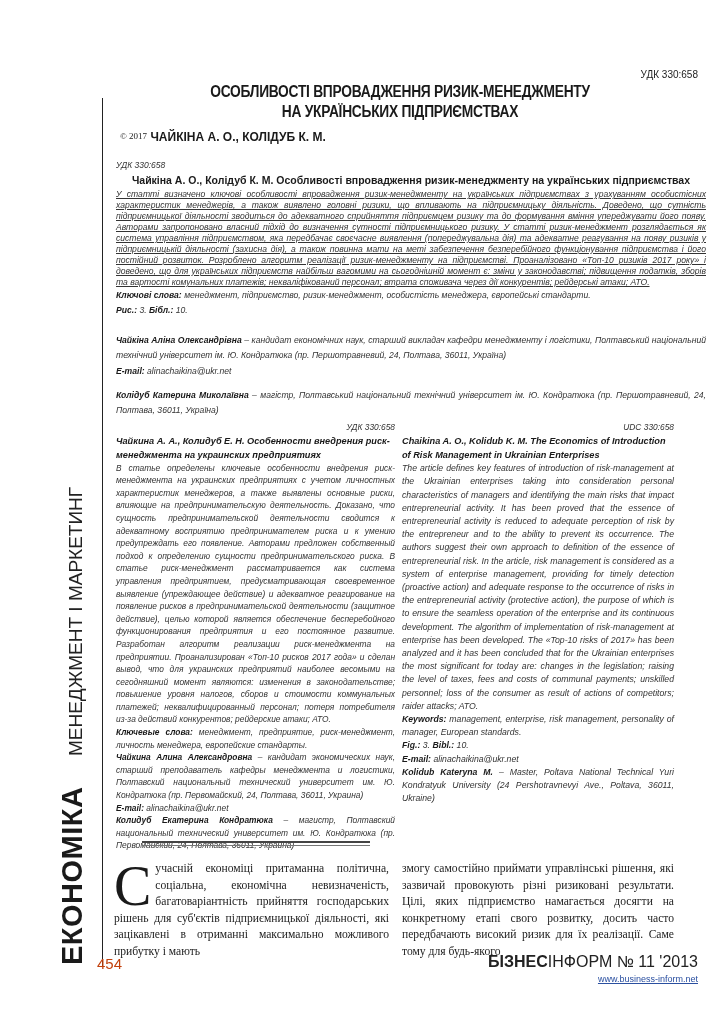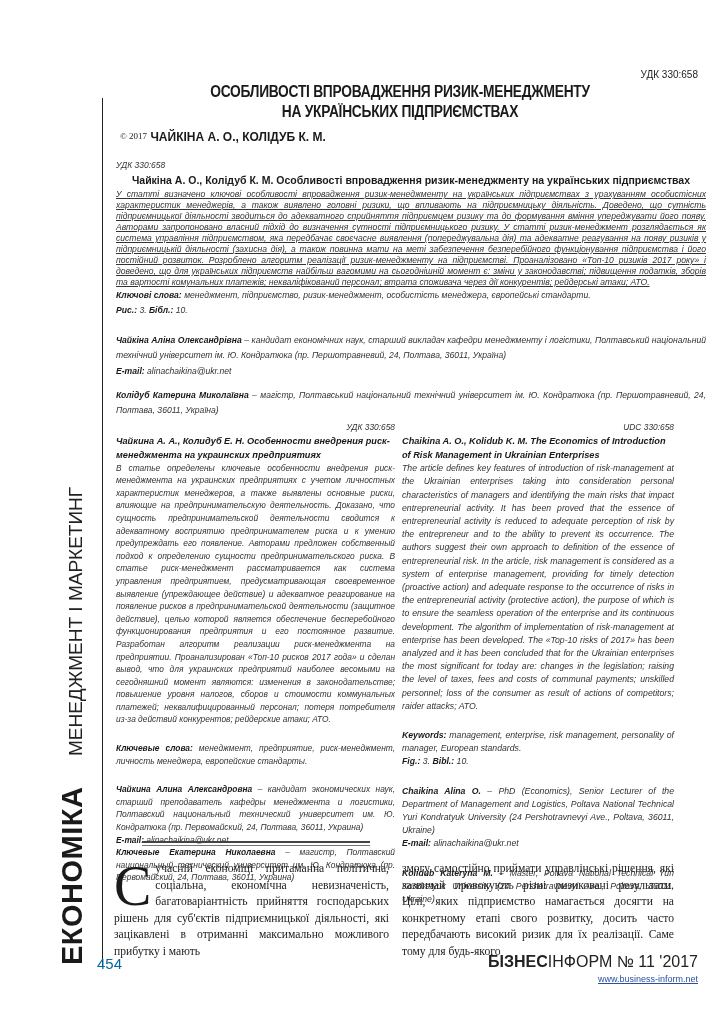--- a/index.html
+++ b/index.html
@@ -16,25 +16,25 @@
   .rot-mm { font-size:19px; color:#222; }
   .udk-it { font-style:italic; font-size:8.5px; color:#333; }
   .abs-title { font-weight:bold; font-size:10.5px; text-align:center; }
   .it { font-style:italic; font-size:8.6px; line-height:15.4px; color:#333; text-align:justify; }
   .it b { font-weight:bold; color:#1a1a1a; }
   .block { line-height:11px;text-decoration:underline; }
   .col { font-style:italic; font-size:8.4px; line-height:12.6px; color:#333; text-align:justify; }
   .col b { color:#1a1a1a; }
   .col .ctitle { font-weight:bold; text-align:left; font-size:9.2px; line-height:14px; color:#1a1a1a; }
   .col .cudk { text-align:right; font-size:8.4px; }
-  .para { margin-top:16px; }
+  .para { margin-top:0; }
   .sep { left:142px; top:841px; width:228px; height:5px; border-top:2px solid #444; border-bottom:1px solid #777; box-sizing:border-box; }
   .body-text { font-family:"Liberation Serif", serif; font-size:11.6px; line-height:16.6px; color:#222; text-align:justify; }
   .dropcap { float:left; font-family:"Liberation Serif", serif; font-size:56px; line-height:46px; margin:2px 4px -2px 0; color:#1a1a1a; }
-  .pagenum { left:97px; top:955px; font-size:15px; color:#0369a1; }
+  .pagenum { left:97px; top:955px; font-size:15px; color:#c2410c; }
   .journal { right:26px; top:953px; font-size:16px; color:#222; }
   .journal b { font-weight:bold; }
   .url { right:26px; top:974px; font-size:9px; color:#2a4fa0; text-decoration:underline; }
 </style>
 </head>
 <body>
 
 <div class="abs udk-top">УДК 330:658</div>
 
 <div class="abs title">
@@ -67,38 +67,37 @@
   <div class="it" style="margin-top:9px;"><b>Колідуб Катерина Миколаївна</b> <span>– магістр, Полтавський національний технічний університет ім. Ю. Кондратюка (пр. Першотравневий, 24, Полтава, 36011, Україна)</span></div>
 </div>
 
 <div class="abs col" style="left:116px; top:421px; width:279px;">
   <div class="cudk">УДК 330:658</div>
   <div class="ctitle">Чайкина А. А., Колидуб Е. Н. Особенности внедрения риск-менеджмента на украинских предприятиях</div>
   <div>В статье определены ключевые особенности внедрения риск-менеджмента на украинских предприятиях с учетом личностных характеристик менеджеров, а также выявлены основные риски, влияющие на предпринимательскую деятельность. Доказано, что сущность предпринимательской деятельности сводится к адекватному восприятию предпринимателем риска и к умению предупреждать его появление. Авторами предложен собственный подход к определению сущности предпринимательского риска. В статье риск-менеджмент рассматривается как система управления предприятием, предусматривающая своевременное выявление (упреждающее действие) и адекватное реагирование на появление рисков в предпринимательской деятельности (защитное действие), целью которой является обеспечение бесперебойного функционирования предприятия и его постоянное развитие. Разработан алгоритм реализации риск-менеджмента на предприятии. Проанализирован «Топ-10 рисков 2017 года» и сделан вывод, что для украинских предприятий наиболее весомыми на сегодняшний момент являются: изменения в законодательстве; повышение уровня налогов, сборов и стоимости коммунальных платежей; неквалифицированный персонал; потеря потребителя из-за действий конкурентов; рейдерские атаки; АТО.</div>
   <div class="para"><b>Ключевые слова:</b> <span>менеджмент, предприятие, риск-менеджмент, личность менеджера, европейские стандарты.</span></div>
   <div class="para"><b>Чайкина Алина Александровна</b> <span>– кандидат экономических наук, старший преподаватель кафедры менеджмента и логистики, Полтавский национальный технический университет им. Ю. Кондратюка (пр. Первомайский, 24, Полтава, 36011, Украина)</span></div>
   <div><b>E-mail:</b> <span>alinachaikina@ukr.net</span></div>
-  <div><b>Ключевые Екатерина Николаевна</b> <span>– магистр, Полтавский национальный технический университет им. Ю. Кондратюка (пр. Первомайский, 24, Полтава, 36011, Украина)</span></div>
+  <div><b>Колидуб Екатерина Кондратюка</b> <span>– магистр, Полтавский национальный технический университет им. Ю. Кондратюка (пр. Первомайский, 24, Полтава, 36011, Украина)</span></div>
 </div>
 
 <div class="abs col" style="left:402px; top:421px; width:272px; font-size:8.7px; line-height:13.2px;">
   <div class="cudk">UDC 330:658</div>
   <div class="ctitle">Chaikina A. O., Kolidub K. M. The Economics of Introduction of Risk Management in Ukrainian Enterprises</div>
   <div>The article defines key features of introduction of risk-management at the Ukrainian enterprises taking into consideration personal characteristics of managers and identifying the main risks that impact entrepreneurial activity. It has been proved that the essence of entrepreneurial activity is reduced to adequate perception of risk by the entrepreneur and to the ability to prevent its occurrence. The authors suggest their own approach to definition of the essence of entrepreneurial risk. In the article, risk management is considered as a system of enterprise management, providing for timely detection (proactive action) and adequate response to the occurrence of risks in the entrepreneurial activity (protective action), the purpose of which is to ensure the seamless operation of the enterprise and its continuous development. The algorithm of implementation of risk-management at enterprise has been developed. The «Top-10 risks of 2017» has been analyzed and it has been concluded that for the Ukrainian enterprises the most significant for today are: changes in the legislation; raising the level of taxes, fees and costs of communal payments; unskilled personnel; loss of the consumer as result of actions of competitors; raider attacks; ATO.</div>
   <div class="para"><b>Keywords:</b> <span>management, enterprise, risk management, personality of manager, European standards.</span></div>
   <div><b>Fig.:</b> <span>3.</span> <b>Bibl.:</b> <span>10.</span></div>
-  <div class="para"><b>Chaikina Alina O.</b> <span>– PhD (Economics), Senior Lecturer of the Department of Management and Logistics, Poltava National Technical Yuri Kondratyuk University (24 Pershotravnevyi Ave., Poltava, 36011, Ukraine)</span></div>
   <div><b>E-mail:</b> <span>alinachaikina@ukr.net</span></div>
   <div class="para"><b>Kolidub Kateryna M.</b> <span>– Master, Poltava National Technical Yuri Kondratyuk University (24 Pershotravnevyi Ave., Poltava, 36011, Ukraine)</span></div>
 </div>
 
 <div class="abs sep"></div>
 
 <div class="abs body-text" style="left:114px; top:861px; width:275px;">
   <span class="dropcap">С</span><span>учасній економіці притаманна політична, соціальна, економічна невизначеність, багатоваріантність прийняття господарських рішень для суб'єктів підприємницької діяльності, які зацікавлені в отриманні максимально можливого прибутку і мають</span>
 </div>
 <div class="abs body-text" style="left:402px; top:861px; width:272px;">
   <span>змогу самостійно приймати управлінські рішення, які зазвичай провокують різні ризиковані результати. Цілі, яких підприємство намагається досягти на конкретному етапі свого розвитку, досить часто передбачають високий ризик для їх реалізації. Саме тому для будь-якого</span>
 </div>
 
 <div class="abs pagenum">454</div>
-<div class="abs journal"><b>БІЗНЕС</b><span>ІНФОРМ № 11 '2017</span></div>
+<div class="abs journal"><b>БІЗНЕС</b><span>ІНФОРМ № 11 '2013</span></div>
 <div class="abs url">www.business-inform.net</div>
 
 </body></html>

